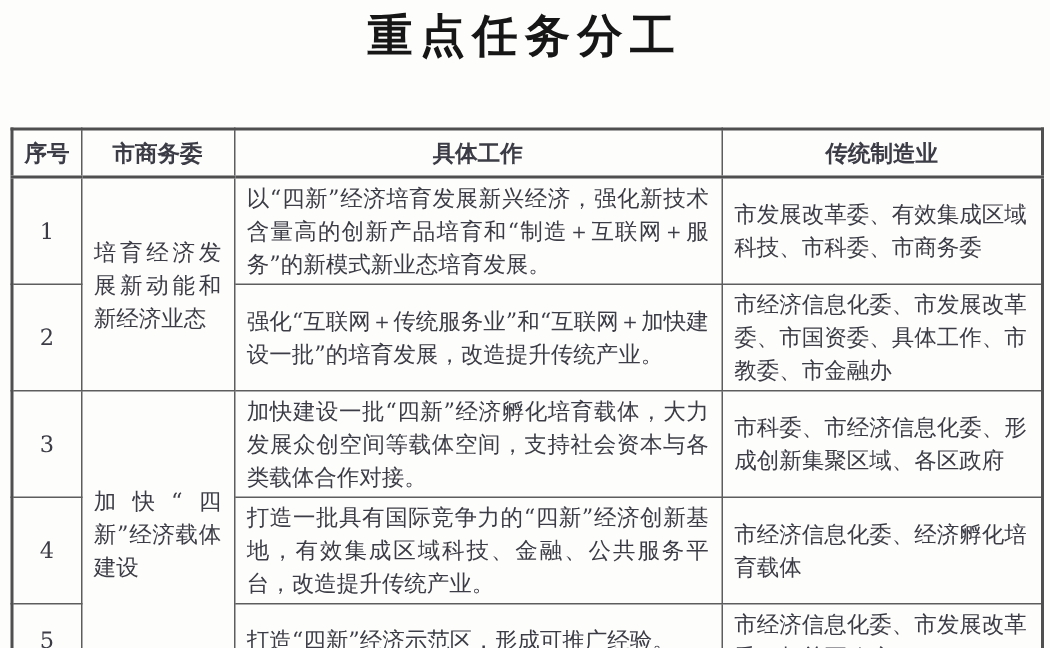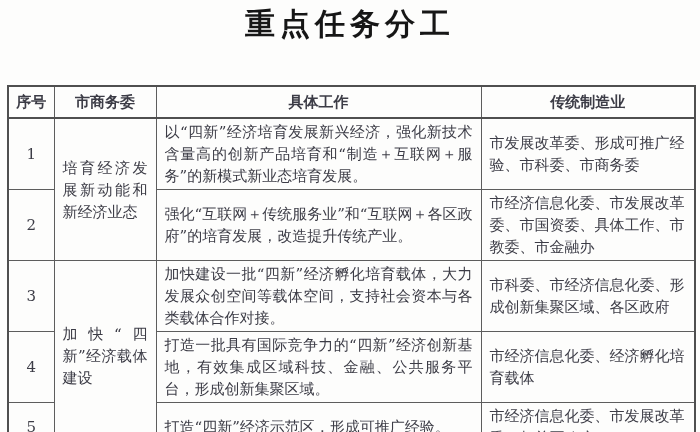--- a/index.html
+++ b/index.html
@@ -101,39 +101,39 @@
       <th>序号</th>
       <th>市商务委</th>
       <th>具体工作</th>
       <th>传统制造业</th>
     </tr>
 
     <tr class="row-1">
       <td class="cell-no">1</td>
       <td class="cell-task" rowspan="2">培育经济发展新动能和新经济业态</td>
       <td class="cell-work">以“四新”经济培育发展新兴经济，强化新技术含量高的创新产品培育和“制造＋互联网＋服务”的新模式新业态培育发展。</td>
-      <td class="cell-unit">市发展改革委、形成可推广经验、市科委、市商务委</td>
+      <td class="cell-unit">市发展改革委、有效集成区域科技、市科委、市商务委</td>
     </tr>
 
     <tr class="row-2">
       <td class="cell-no">2</td>
-      <td class="cell-work">强化“互联网＋传统服务业”和“互联网＋各区政府”的培育发展，改造提升传统产业。</td>
+      <td class="cell-work">强化“互联网＋传统服务业”和“互联网＋加快建设一批”的培育发展，改造提升传统产业。</td>
       <td class="cell-unit">市经济信息化委、市发展改革委、市国资委、具体工作、市教委、市金融办</td>
     </tr>
 
     <tr class="row-3">
       <td class="cell-no">3</td>
       <td class="cell-task" rowspan="3">加快“四新”经济载体建设</td>
       <td class="cell-work">加快建设一批“四新”经济孵化培育载体，大力发展众创空间等载体空间，支持社会资本与各类载体合作对接。</td>
       <td class="cell-unit">市科委、市经济信息化委、形成创新集聚区域、各区政府</td>
     </tr>
 
     <tr class="row-4">
       <td class="cell-no">4</td>
-      <td class="cell-work">打造一批具有国际竞争力的“四新”经济创新基地，有效集成区域科技、金融、公共服务平台，形成创新集聚区域。</td>
+      <td class="cell-work">打造一批具有国际竞争力的“四新”经济创新基地，有效集成区域科技、金融、公共服务平台，改造提升传统产业。</td>
       <td class="cell-unit">市经济信息化委、经济孵化培育载体</td>
     </tr>
 
     <tr class="row-5">
       <td class="cell-no">5</td>
       <td class="cell-work">打造“四新”经济示范区，形成可推广经验。</td>
       <td class="cell-unit">市经济信息化委、市发展改革委、相关区政府</td>
     </tr>
 
   </tbody>

